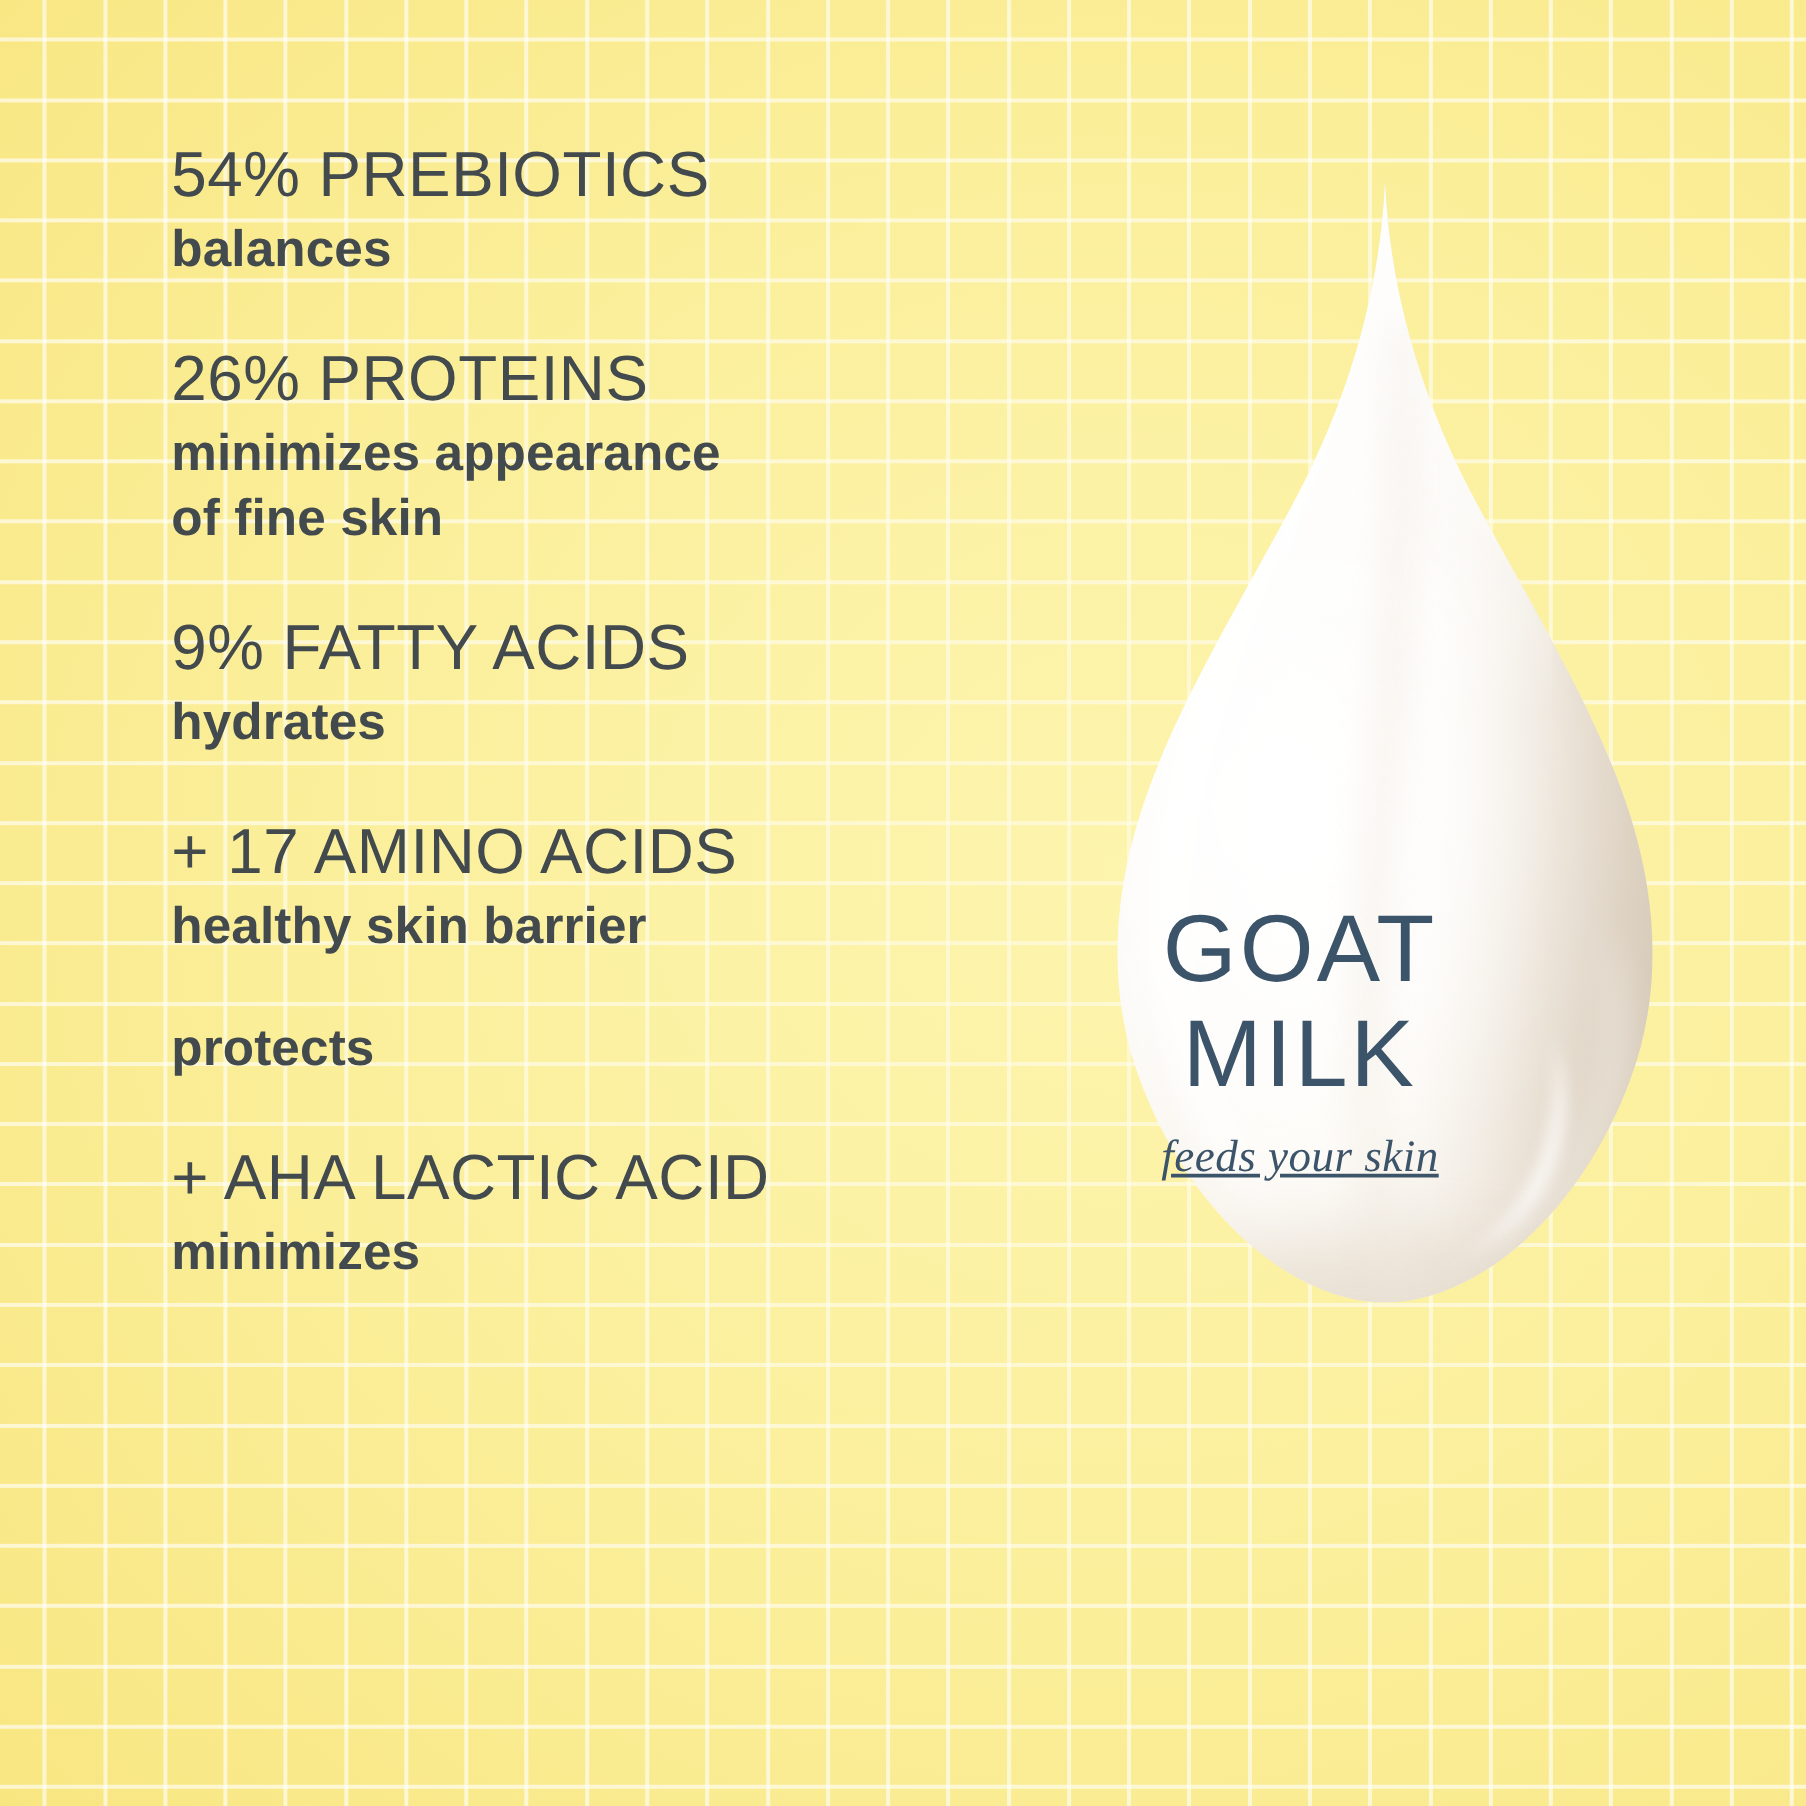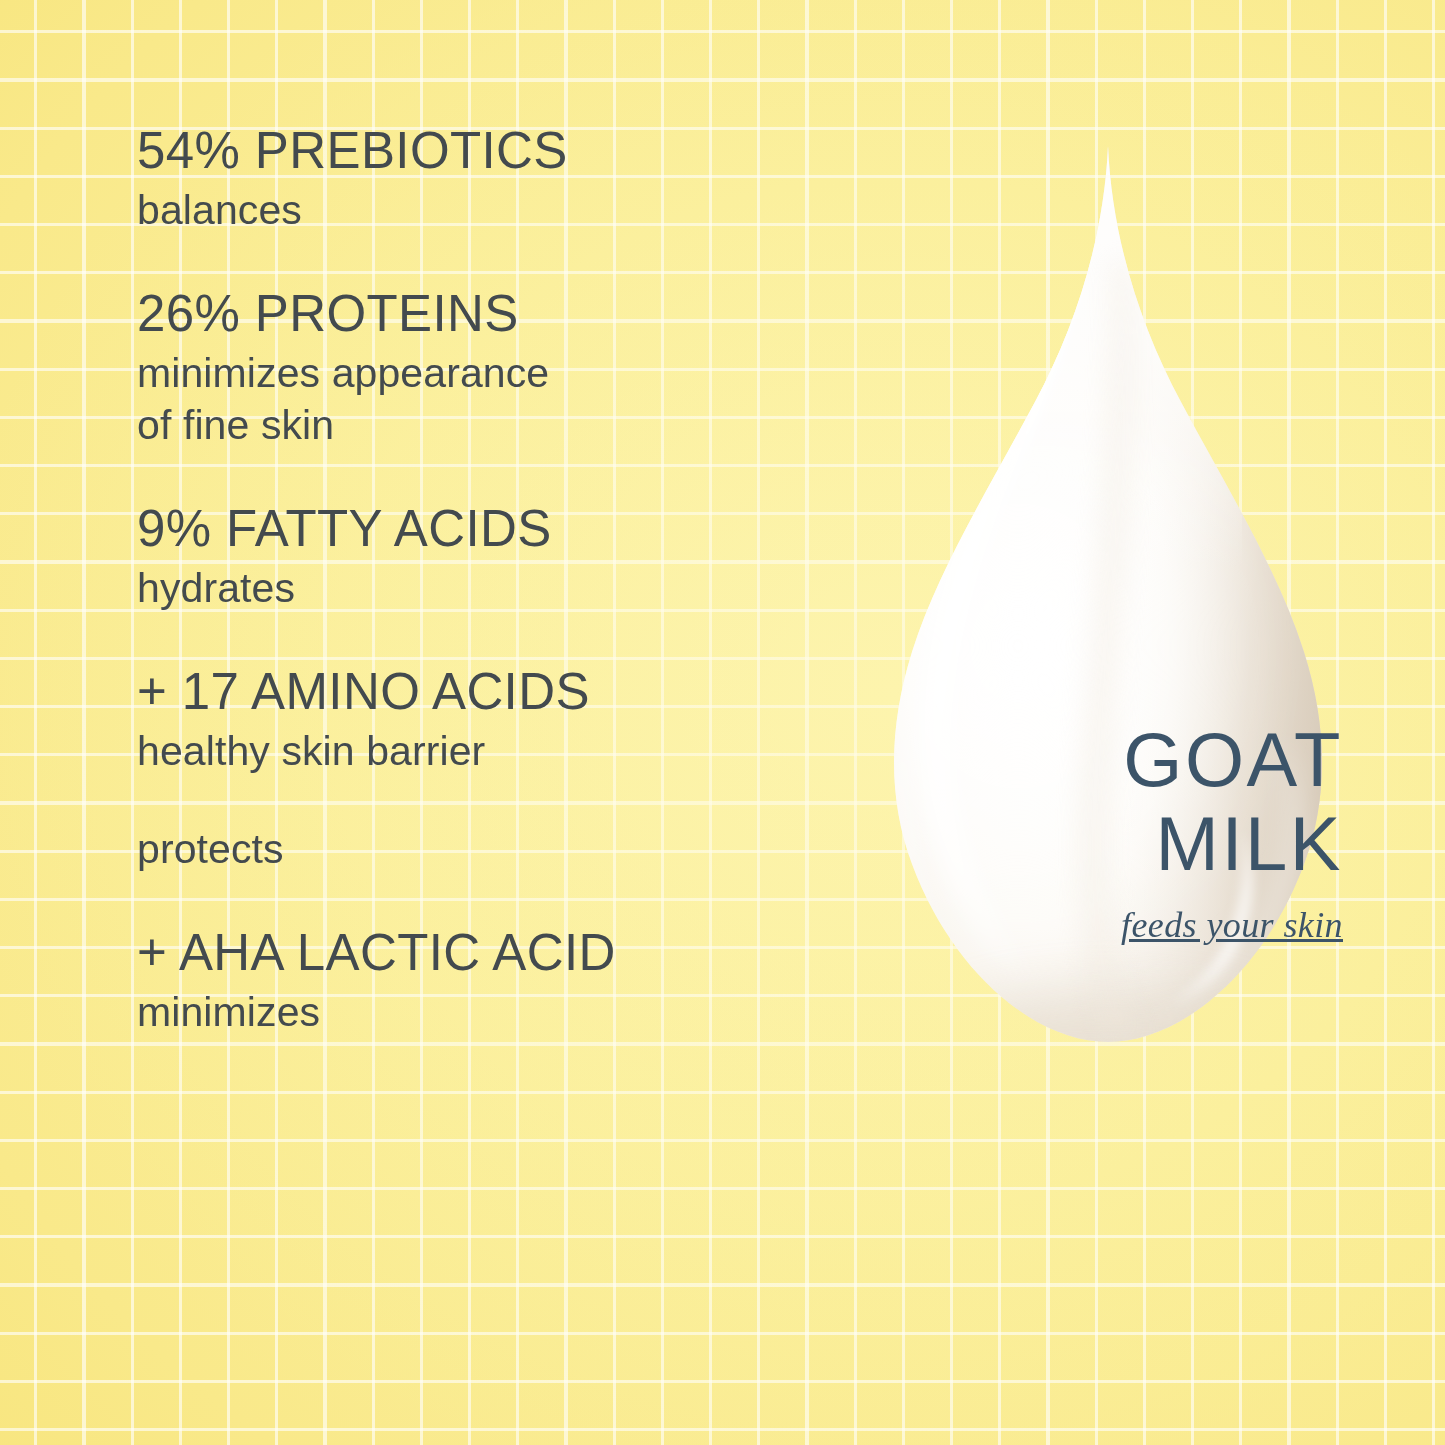--- a/index.html
+++ b/index.html
@@ -50,62 +50,62 @@
     position:absolute; inset:0;
     background:radial-gradient(ellipse 90% 85% at 58% 50%,
         rgba(253,244,173,.30) 0%, rgba(253,244,173,0) 70%);
     pointer-events:none;
   }
 
   
   #ingredients {
     position:absolute;
     left:137px;
-    top:119px;
+    top:108px;
     width:700px;
   }
   .ing-block { margin-bottom:46px; }
   .ing-block:last-child { margin-bottom:16px; }
 
   .ing-head {
     font-size:51px;
     line-height:64px;
     letter-spacing:.4px;
     font-weight:400;
     color:#434a4e;
     white-space:pre-line;
   }
   .ing-sub {
     font-size:41px;
     line-height:52px;
     letter-spacing:.1px;
-    font-weight:400;
+    font-weight:700;
     color:#434a4e;
     white-space:pre-line;
     margin-top:1px;
   }
 
   
   #droplet-wrap {
     position:absolute;
     left:812px;
     top:140px;
     width:590px;
     height:1030px;
   }
   #droplet-svg { display:block; width:100%; height:100%; overflow:visible; }
 
   
   #drop-text {
     position:absolute;
-    left:1083px;
+    left:1040px;
     top:718px;
     transform:translateX(-50%);
     width:520px;
-    text-align:right;
+    text-align:center;
     pointer-events:none;
   }
   .drop-goat, .drop-milk {
     font-family:"Liberation Sans", sans-serif;
     font-weight:400;
     font-size:76px;
     line-height:84px;
     letter-spacing:2.5px;
     color:#3c5469;
   }

